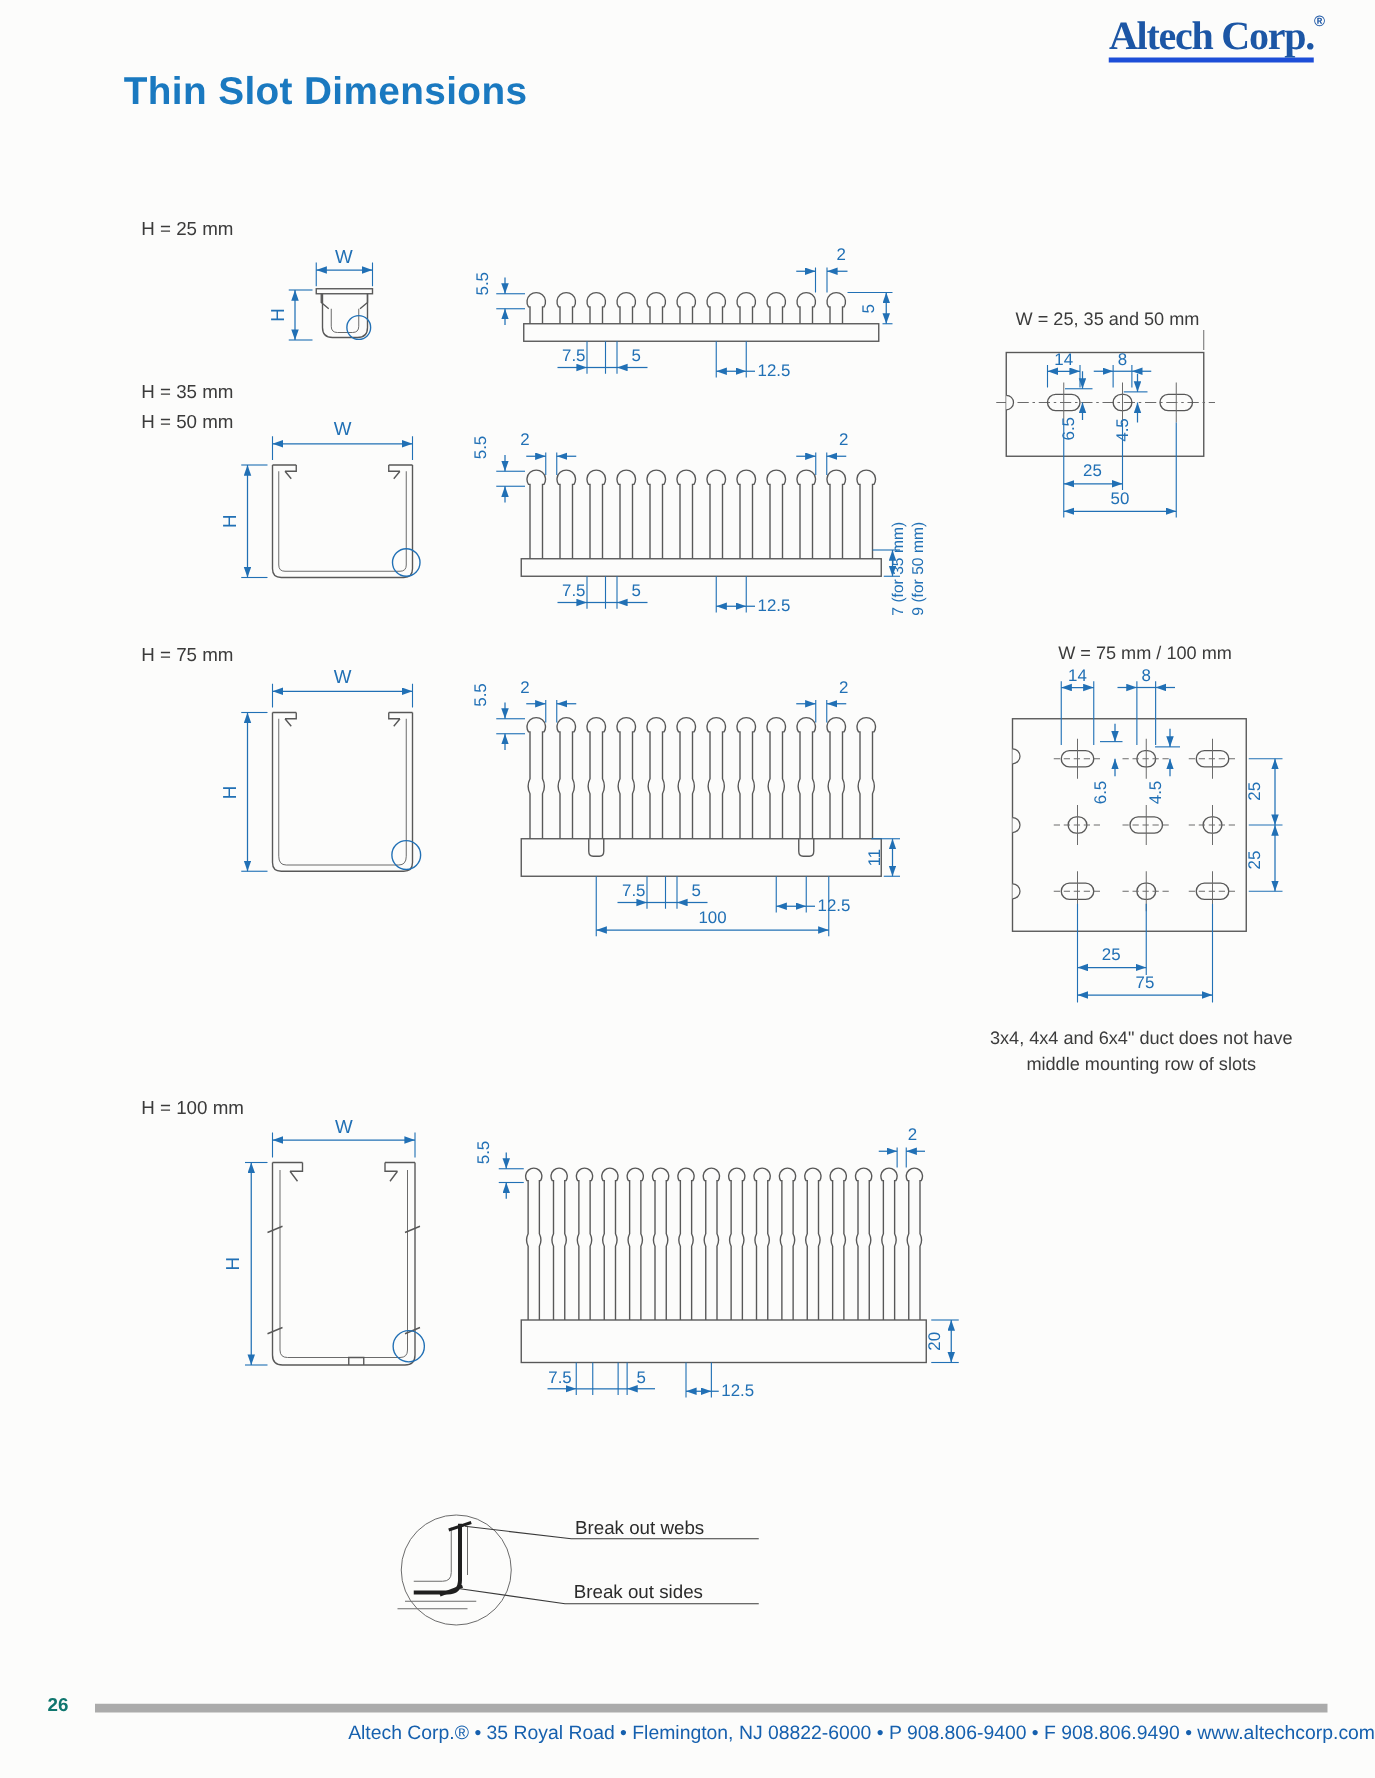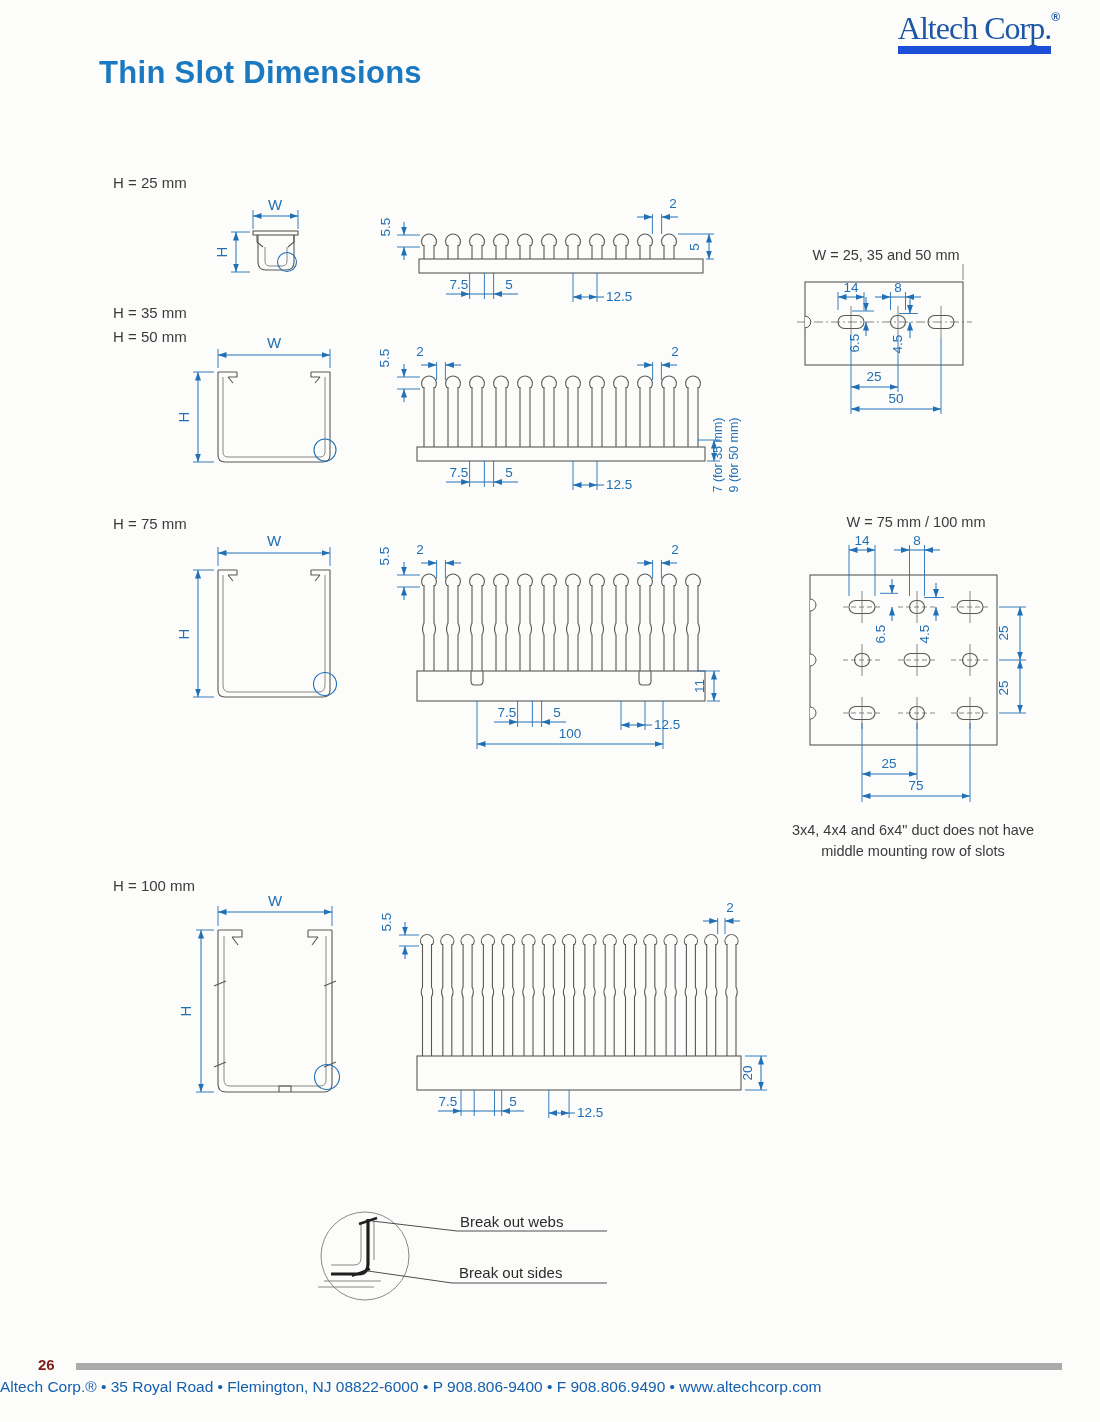--- a/index.html
+++ b/index.html
@@ -1,27 +1,27 @@
 <!DOCTYPE html>
 <html><head>
 <meta charset="utf-8">
 <style>
   html,body{margin:0;padding:0;}
   body{width:1100px;height:1422px;position:relative;background:#fcfcfb;
        font-family:"Liberation Sans","DejaVu Sans",sans-serif;overflow:hidden;}
   .logo{position:absolute;top:12px;right:40px;}
-  .logo-text{font-family:"Liberation Serif","DejaVu Serif",serif;font-weight:400;
+  .logo-text{font-family:"Liberation Serif","DejaVu Serif",serif;font-weight:700;
        font-size:32px;color:#1c56a5;letter-spacing:-1px;
-       border-bottom:8px solid #1d4ed8;padding-bottom:0px;display:inline-block;line-height:1.05;}
+       border-bottom:4px solid #1d4ed8;padding-bottom:0px;display:inline-block;line-height:1.05;}
   .logo-reg{font-size:12px;color:#1c56a5;font-weight:700;vertical-align:top;position:relative;top:-2px;}
   .page-title{position:absolute;left:99px;top:55px;margin:0;font-weight:700;
        font-size:31px;color:#1a79c0;letter-spacing:0.3px;}
-  .page-number{position:absolute;left:38px;top:1356px;font-size:15px;font-weight:700;color:#7f1d1d;}
+  .page-number{position:absolute;left:38px;top:1356px;font-size:15px;font-weight:700;color:#0f766e;}
   .footer-bar{position:absolute;left:76px;top:1363px;width:986px;height:7px;background:#ababab;}
-  .footer-contact{position:absolute;left:0;top:1378px;width:1100px;text-align:left;
+  .footer-contact{position:absolute;left:0;top:1378px;width:1100px;text-align:right;
        font-size:15.5px;color:#1660ae;}
   svg{position:absolute;left:0;top:0;}
   svg text{font-family:"Liberation Sans","DejaVu Sans",sans-serif;}
   .dt{fill:#2170b5;font-size:13.5px;}
   .dts{fill:#2170b5;font-size:12.5px;}
   .wh{fill:#2170b5;font-size:15px;}
   .sec{fill:#3b3b3b;font-size:15px;}
   .sect{fill:#3b3b3b;font-size:14.5px;}
   .bo{fill:#2b2b2b;font-size:15px;}
   .ext{stroke:#2170b5;stroke-width:0.9;fill:none;}

